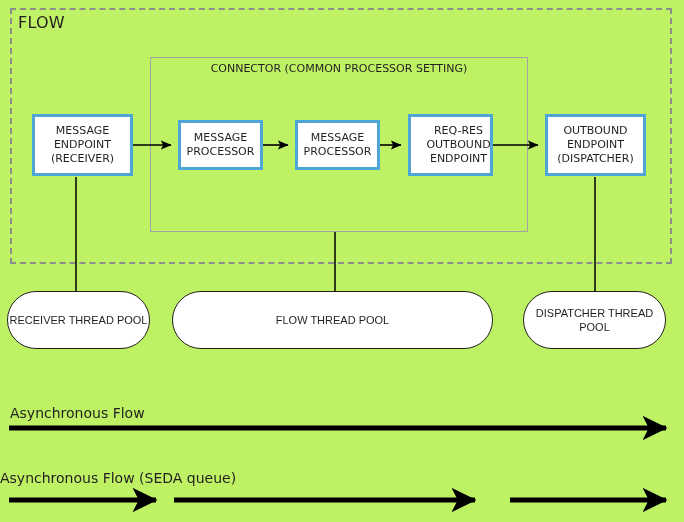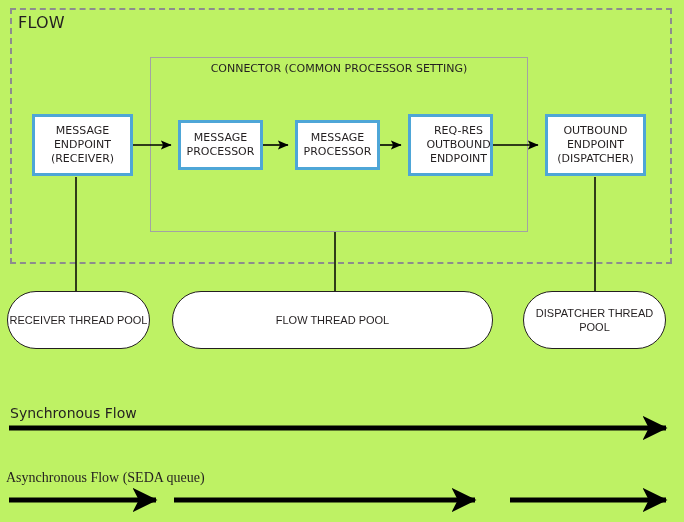--- a/index.html
+++ b/index.html
@@ -205,17 +205,17 @@
     </div>
   </div>
 
   <div class="pool" style="left:523px; top:291px; width:143px; height:58px; border-radius:29px;justify-content:flex-end;">
     <div>
       <span>DISPATCHER</span>
       <span>THREAD POOL</span>
     </div>
   </div>
 
-  <div class="legend-label" style="left:10px; top:405px;">Synchronous Flow</div>
-
-  <div class="legend-label" style="left:6px; top:470px;font-family:Liberation Serif, serif;">Asynchronous Flow (SEDA queue)</div>
+  <div class="legend-label" style="left:10px; top:405px;">Asynchronous Flow</div>
+
+  <div class="legend-label" style="left:0; top:470px;">Asynchronous Flow (SEDA queue)</div>
 
 </div>
 
 </body></html>

